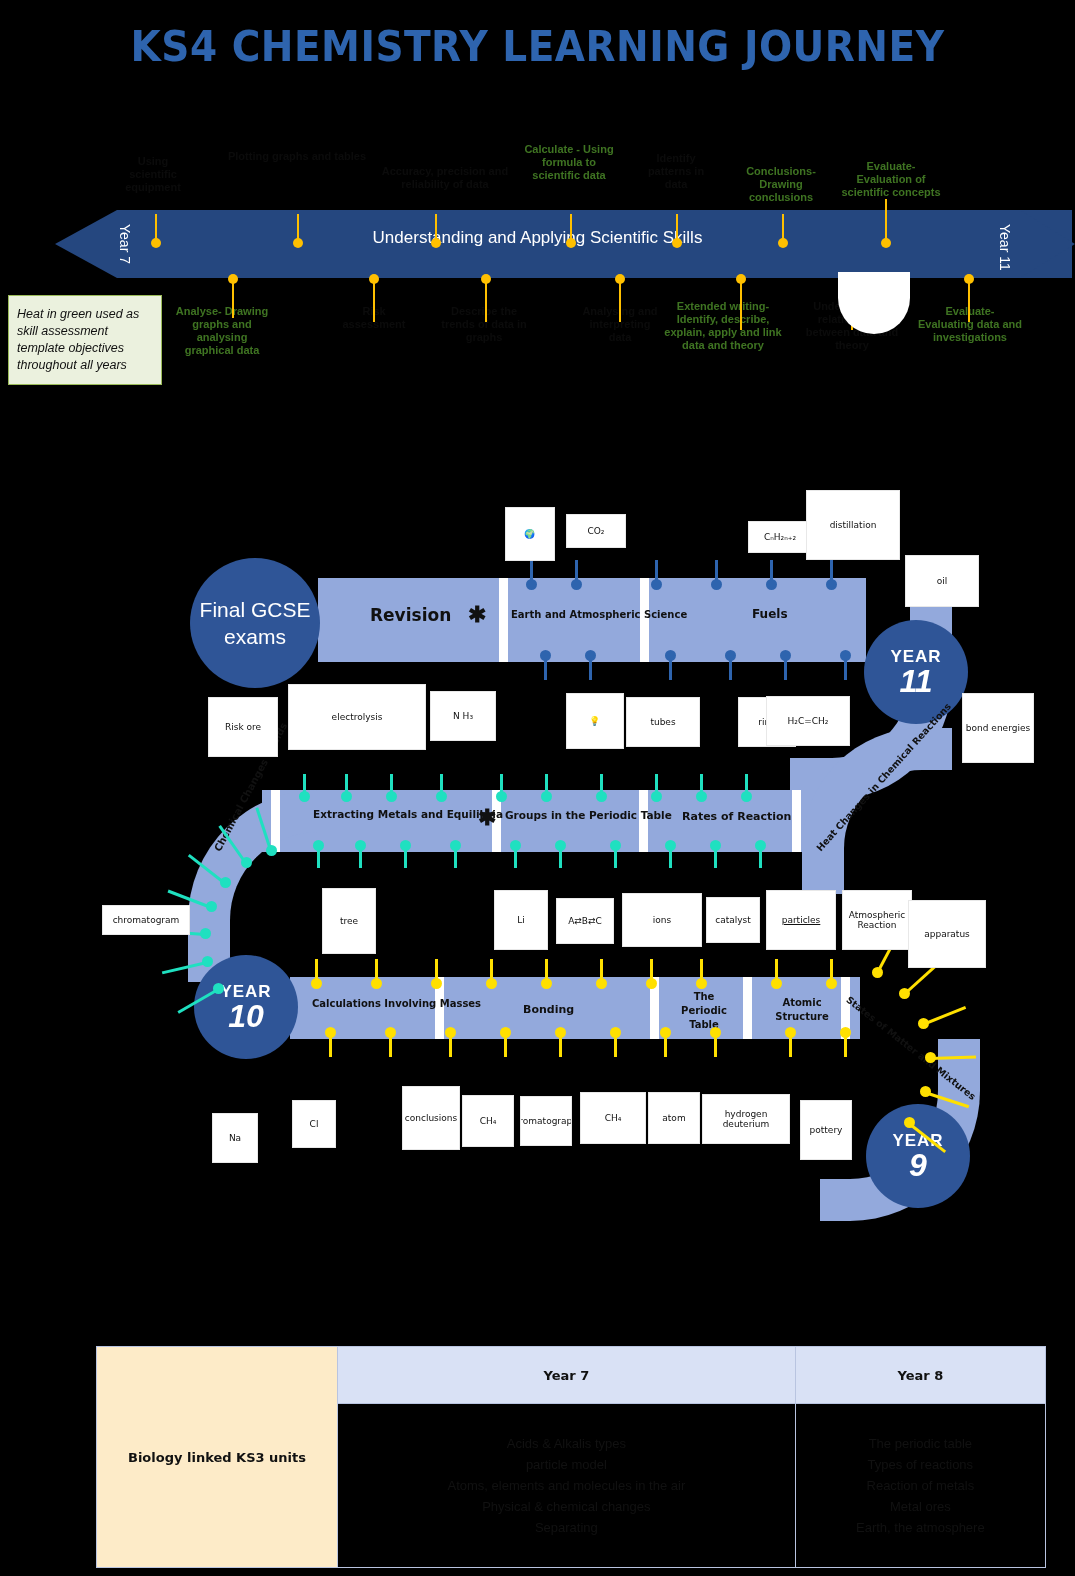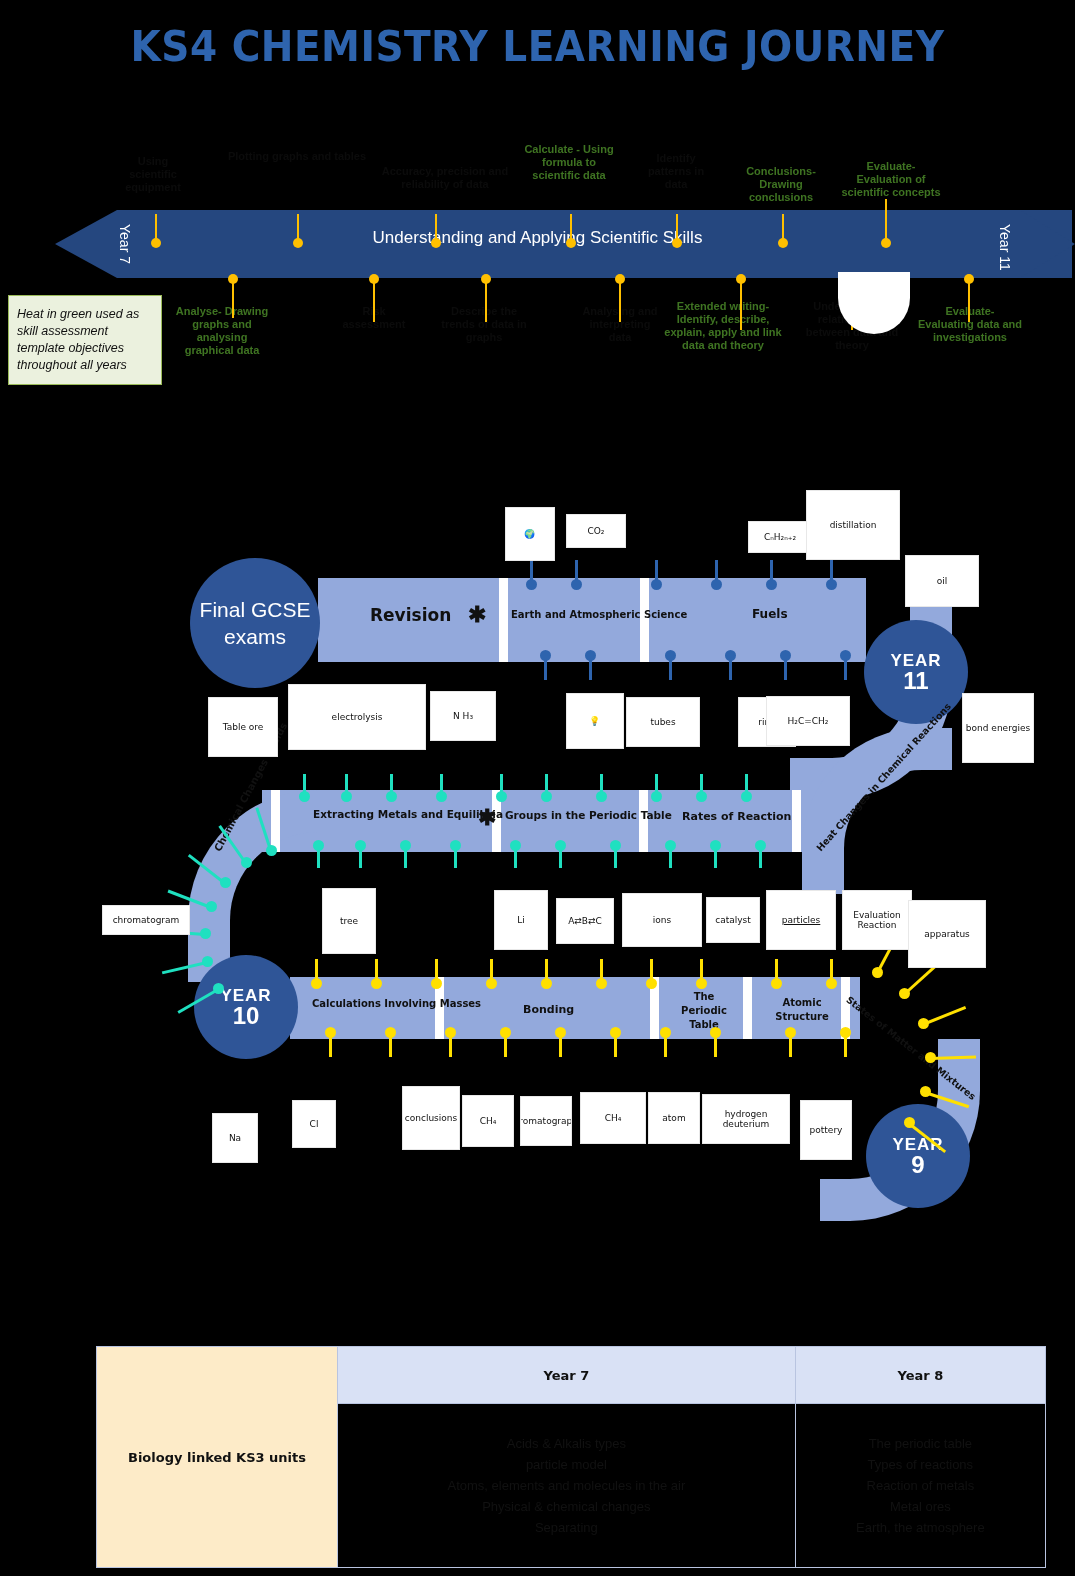--- a/index.html
+++ b/index.html
@@ -56,21 +56,21 @@
   .curve{position:absolute;border:42px solid #93A9DC;background:transparent;}
   .seg-label{position:absolute;color:#111;font-weight:bold;
     font-family:"DejaVu Sans",sans-serif;white-space:nowrap;}
   .divider{position:absolute;background:#fff;width:9px;}
   .star{position:absolute;color:#111;font-size:22px;font-weight:bold;}
 
   .yearbadge{position:absolute;border-radius:50%;background:#2F5597;
     color:#fff;text-align:center;display:flex;flex-direction:column;
     align-items:center;justify-content:center;line-height:1;}
   .yearbadge .w{font-size:17px;font-weight:bold;letter-spacing:1px;}
-  .yearbadge .n{font-size:24px;font-weight:bold;}
+  .yearbadge .n{font-size:32px;font-weight:bold;font-style:italic;}
   #finalexams{left:190px;top:558px;width:130px;height:130px;border-radius:50%;
     background:#2F5597;color:#fff;display:flex;align-items:center;
     justify-content:center;text-align:center;font-size:21px;line-height:27px;}
 
   
   .tp{position:absolute;width:3px;}
   .tp .d{position:absolute;left:-4px;width:11px;height:11px;border-radius:50%;}
   .tp.up{bottom:0;} .tp.up .d{bottom:-4px;}
   .tp.dn{top:0;}    .tp.dn .d{top:-4px;}
   .c-blue{background:#2E64AE;} .c-blue .d{background:#2E64AE;}
@@ -418,36 +418,36 @@
     <div style="position: absolute; left: 920.106px; top: 1085.9px; width: 11px; height: 11px; border-radius: 50%; background: rgb(255, 224, 0);"></div>
     <div style="position: absolute; left: 908.801px; top: 1121.57px; width: 46px; height: 3px; background: rgb(255, 224, 0); transform-origin: 0px 50%; transform: rotate(38deg);"></div>
     <div style="position: absolute; left: 903.801px; top: 1116.57px; width: 11px; height: 11px; border-radius: 50%; background: rgb(255, 224, 0);"></div>
   </div>
 <div id="thumbs-layer">
     <div class="thumb" style="left: 505px; top: 507px; width: 48px; height: 52px;">🌍</div>
     <div class="thumb" style="left: 566px; top: 514px; width: 58px; height: 32px;">CO₂</div>
     <div class="thumb" style="left: 748px; top: 521px; width: 62px; height: 30px;">CₙH₂ₙ₊₂</div>
     <div class="thumb" style="left: 806px; top: 490px; width: 92px; height: 68px;">distillation</div>
     <div class="thumb" style="left: 905px; top: 555px; width: 72px; height: 50px;">oil</div>
-    <div class="thumb" style="left: 208px; top: 697px; width: 68px; height: 58px;">Table ore</div>
+    <div class="thumb" style="left: 208px; top: 697px; width: 68px; height: 58px;">Risk ore</div>
     <div class="thumb" style="left: 288px; top: 684px; width: 136px; height: 64px;">electrolysis</div>
     <div class="thumb" style="left: 430px; top: 691px; width: 64px; height: 48px;">N H₃</div>
     <div class="thumb" style="left: 566px; top: 693px; width: 56px; height: 54px;">☀ 🌎</div>
     <div class="thumb" style="left: 566px; top: 693px; width: 56px; height: 54px;">💡</div>
     <div class="thumb" style="left: 626px; top: 697px; width: 72px; height: 48px;">tubes</div>
     <div class="thumb" style="left: 706px; top: 697px; width: 56px; height: 48px; margin-left: 32px;">ring</div>
     <div class="thumb" style="left: 766px; top: 696px; width: 82px; height: 48px;">H₂C=CH₂</div>
     <div class="thumb" style="left: 962px; top: 693px; width: 70px; height: 68px;">bond energies</div>
     <div class="thumb" style="left: 322px; top: 888px; width: 52px; height: 64px;">tree</div>
     <div class="thumb" style="left: 494px; top: 890px; width: 52px; height: 58px;">Li</div>
     <div class="thumb" style="left: 556px; top: 898px; width: 56px; height: 44px;">A⇄B⇄C</div>
     <div class="thumb" style="left: 622px; top: 893px; width: 78px; height: 52px;">ions</div>
     <div class="thumb" style="left: 706px; top: 897px; width: 52px; height: 44px;">catalyst</div>
     <div class="thumb" style="left: 766px; top: 890px; width: 68px; height: 58px; text-decoration: underline;">particles</div>
-    <div class="thumb" style="left: 842px; top: 890px; width: 68px; height: 58px;">Evaluation Reaction</div>
+    <div class="thumb" style="left: 842px; top: 890px; width: 68px; height: 58px;">Atmospheric Reaction</div>
     <div class="thumb" style="left: 908px; top: 900px; width: 76px; height: 66px;">apparatus</div>
     <div class="thumb" style="left: 212px; top: 1113px; width: 44px; height: 48px;">Na</div>
     <div class="thumb" style="left: 292px; top: 1100px; width: 42px; height: 46px;">Cl</div>
     <div class="thumb" style="left: 402px; top: 1086px; width: 56px; height: 62px;">conclusions</div>
     <div class="thumb" style="left: 462px; top: 1095px; width: 50px; height: 50px;">CH₄</div>
     <div class="thumb" style="left: 520px; top: 1096px; width: 50px; height: 48px;">chromatography</div>
     <div class="thumb" style="left: 580px; top: 1092px; width: 64px; height: 50px;">CH₄</div>
     <div class="thumb" style="left: 648px; top: 1092px; width: 50px; height: 50px;">atom</div>
     <div class="thumb" style="left: 702px; top: 1094px; width: 86px; height: 48px;">hydrogen deuterium</div>
     <div class="thumb" style="left: 800px; top: 1100px; width: 50px; height: 58px;">pottery</div>

